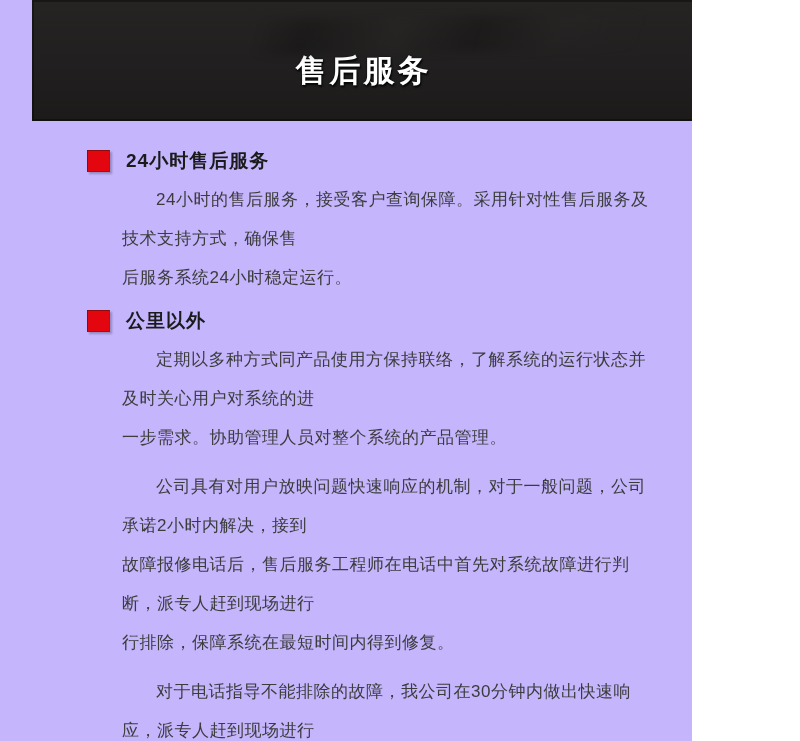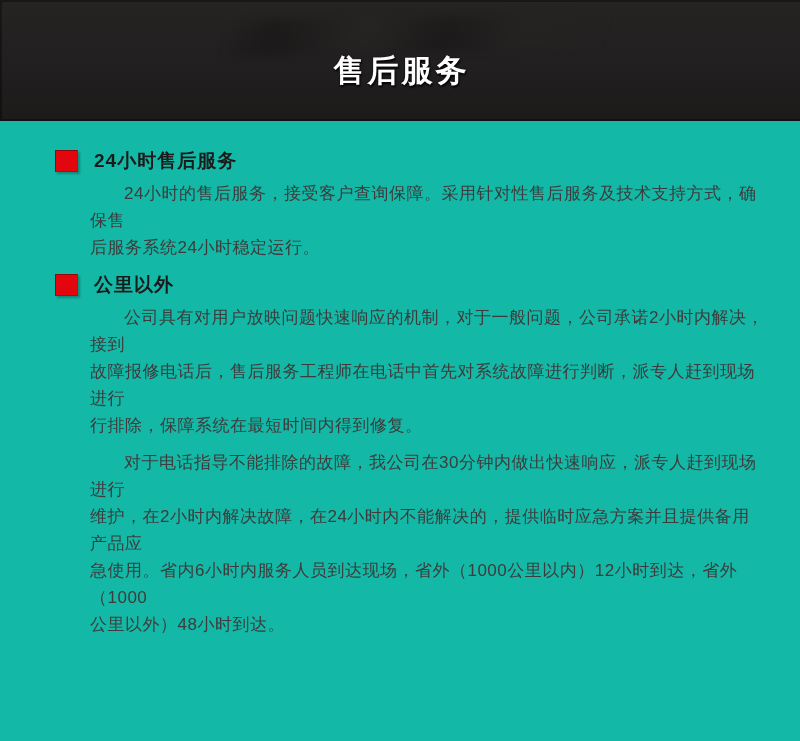--- a/index.html
+++ b/index.html
@@ -2,25 +2,26 @@
 <html><head>
 <meta charset="utf-8">
 <style>
   html, body {
     margin: 0;
     padding: 0;
     background: #ffffff;
   }
   .page {
     position: relative;
-    width: 800px;
+    width: 660px;
     height: 741px;
-    background: #14b8a6;
+    background: #c4b5fd;
     overflow: hidden;
     font-family: "Liberation Sans", "DejaVu Sans", sans-serif;
+    padding-left: 32px;
   }
   
   .banner {
     position: relative;
     height: 119px;
     background: linear-gradient(180deg, #262423 0%, #211f1f 55%, #1c1b1a 100%);
     border-bottom: 2px solid #121111;
     box-shadow: inset 2px 2px 0 rgba(0,0,0,0.35);
     display: flex;
     align-items: center;
@@ -79,21 +80,21 @@
   .heading {
     font-size: 19px;
     font-weight: bold;
     color: #1b1b1b;
     line-height: 27px;
     letter-spacing: 1px;
   }
   .para {
     margin: 6px 0 10px 35px;
     font-size: 17px;
-    line-height: 27px;
+    line-height: 39px;
     color: #3c3c3c;
     letter-spacing: 0.5px;
     white-space: pre-line;
     text-indent: 34px;
   }
 </style>
 </head>
 <body>
 
 <div class="page">
@@ -112,20 +113,22 @@
       </div>
       <p class="para">24小时的售后服务，接受客户查询保障。采用针对性售后服务及技术支持方式，确保售
 后服务系统24小时稳定运行。</p>
     </div>
 
     <div class="section">
       <div class="heading-row">
         <span class="bullet"></span>
         <span class="heading">公里以外</span>
       </div>
+      <p class="para">定期以多种方式同产品使用方保持联络，了解系统的运行状态并及时关心用户对系统的进
+一步需求。协助管理人员对整个系统的产品管理。</p>
     </div>
 
     <div class="section">
       <p class="para">公司具有对用户放映问题快速响应的机制，对于一般问题，公司承诺2小时内解决，接到
 故障报修电话后，售后服务工程师在电话中首先对系统故障进行判断，派专人赶到现场进行
 行排除，保障系统在最短时间内得到修复。</p>
       <p class="para">对于电话指导不能排除的故障，我公司在30分钟内做出快速响应，派专人赶到现场进行
 维护，在2小时内解决故障，在24小时内不能解决的，提供临时应急方案并且提供备用产品应
 急使用。省内6小时内服务人员到达现场，省外（1000公里以内）12小时到达，省外（1000
 公里以外）48小时到达。</p>

